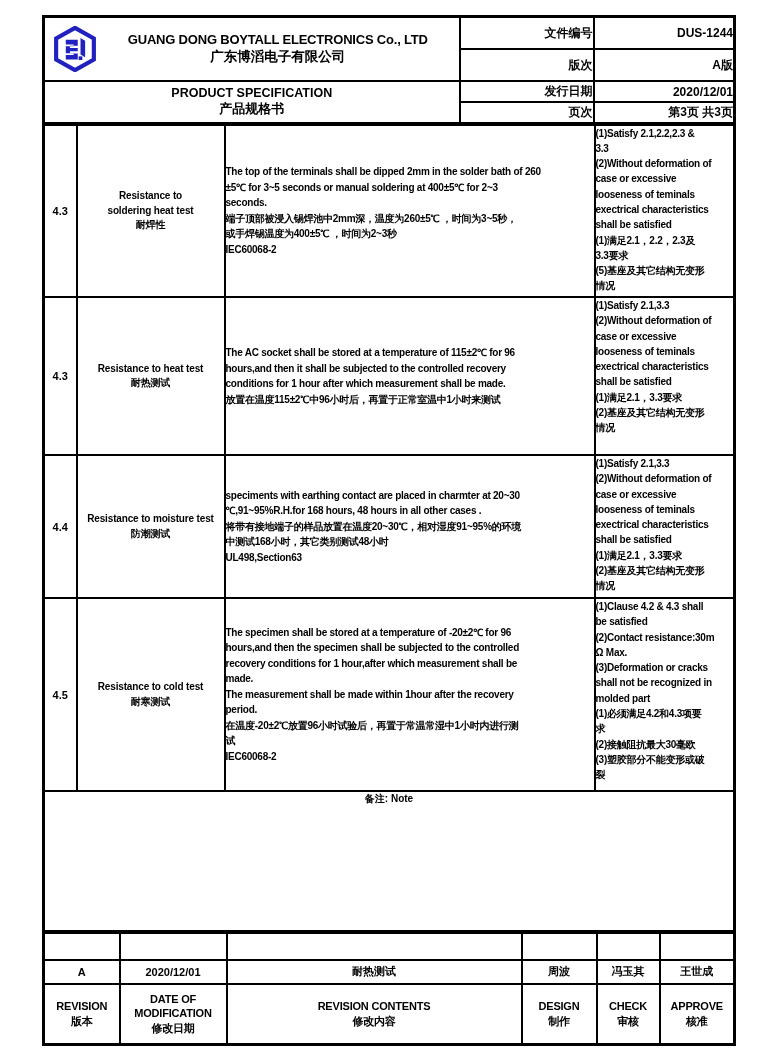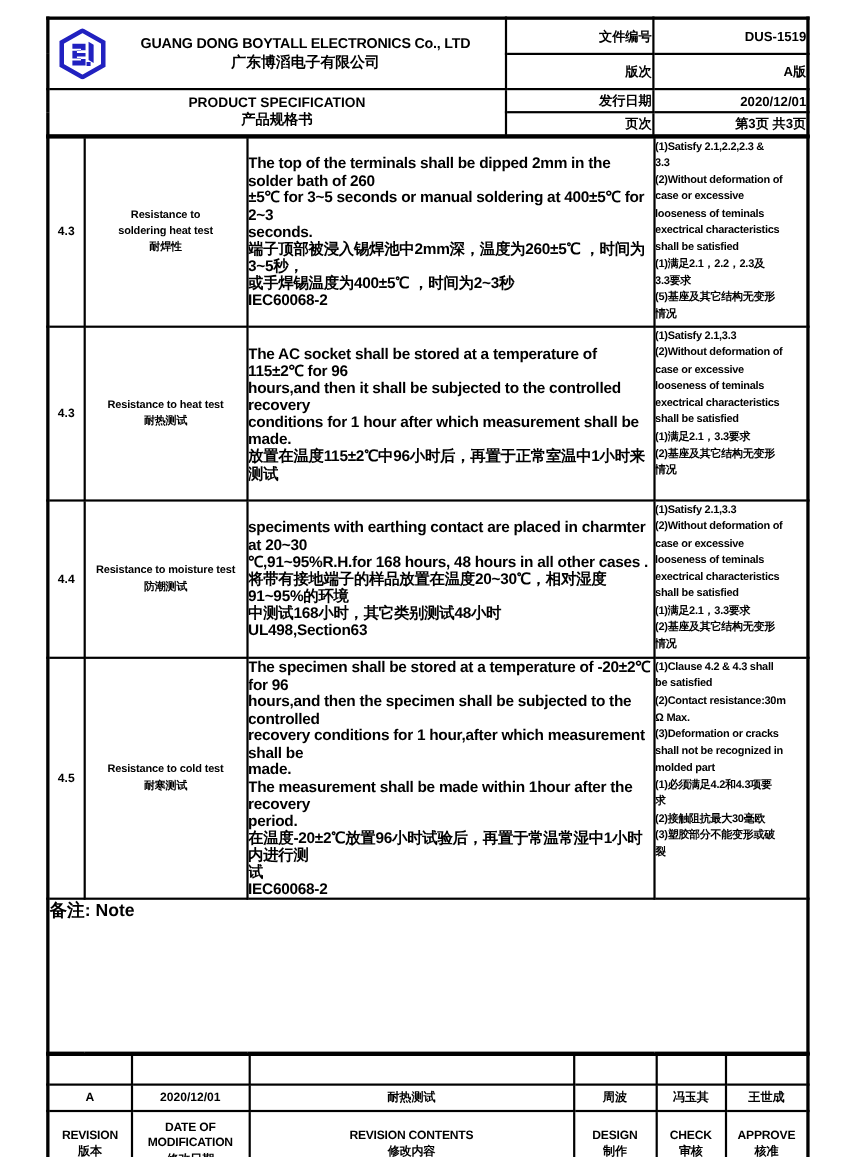--- a/index.html
+++ b/index.html
@@ -24,25 +24,25 @@
   .company-cn{font-size:13.5px;}
   .title-cell{text-align:center;vertical-align:middle;line-height:1.3;}
   .title-en{font-size:12.5px;}
   .title-cn{font-size:13px;}
   .hl,.hv{text-align:right;vertical-align:middle;font-size:12px;}
 
   
   .no-cell{text-align:center;vertical-align:middle;font-size:11px;}
   .name-cell{text-align:center;vertical-align:middle;font-size:10px;line-height:1.45;letter-spacing:-0.15px;}
   .name-en{white-space:pre-line;}
-  .desc-cell{vertical-align:middle;font-size:14px;line-height:15.5px;letter-spacing:-0.25px;
+  .desc-cell{vertical-align:middle;font-size:10px;line-height:15.5px;letter-spacing:-0.25px;
              padding:2px 3px 2px 4px;white-space:pre-line;}
   .req-cell{vertical-align:top;font-size:10px;line-height:15.3px;letter-spacing:-0.25px;
             padding:3px 2px 2px 3px;white-space:pre-line;}
-  .note-cell{vertical-align:top;text-align:left;font-size:16px;padding:3px 4px;}
+  .note-cell{vertical-align:top;text-align:center;font-size:10px;padding:3px 4px;}
 
   
   .rev-empty{height:25px;}
   .rev-val{text-align:center;vertical-align:middle;font-size:11px;height:22px;}
   .rev-head{text-align:center;vertical-align:middle;font-size:11px;line-height:14.5px;
             white-space:pre-line;height:58px;letter-spacing:-0.2px;}
 </style>
 </head>
 <body>
 
@@ -70,21 +70,21 @@
               </g>
             </svg>
           </span>
           <span class="company-text">
             <div class="company-en">GUANG DONG BOYTALL ELECTRONICS Co., LTD</div>
             <div class="company-cn">广东博滔电子有限公司</div>
           </span>
         </div>
       </td>
       <td class="hl">文件编号</td>
-      <td class="hv">DUS-1519</td>
+      <td class="hv">DUS-1244</td>
     </tr>
     <tr style="height:26px">
       <td class="hl">版次</td>
       <td class="hv">A版</td>
     </tr>
     <tr style="height:21px">
       <td rowspan="2" class="title-cell">
         <div class="title-en">PRODUCT SPECIFICATION</div>
         <div class="title-cn">产品规格书</div>
       </td>

